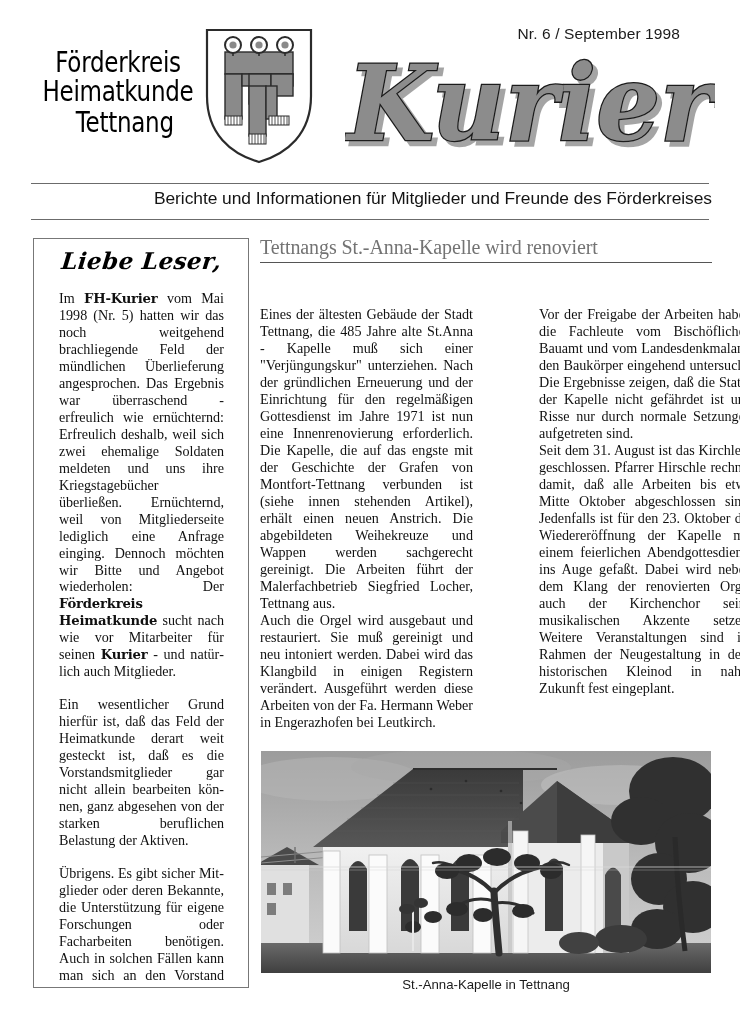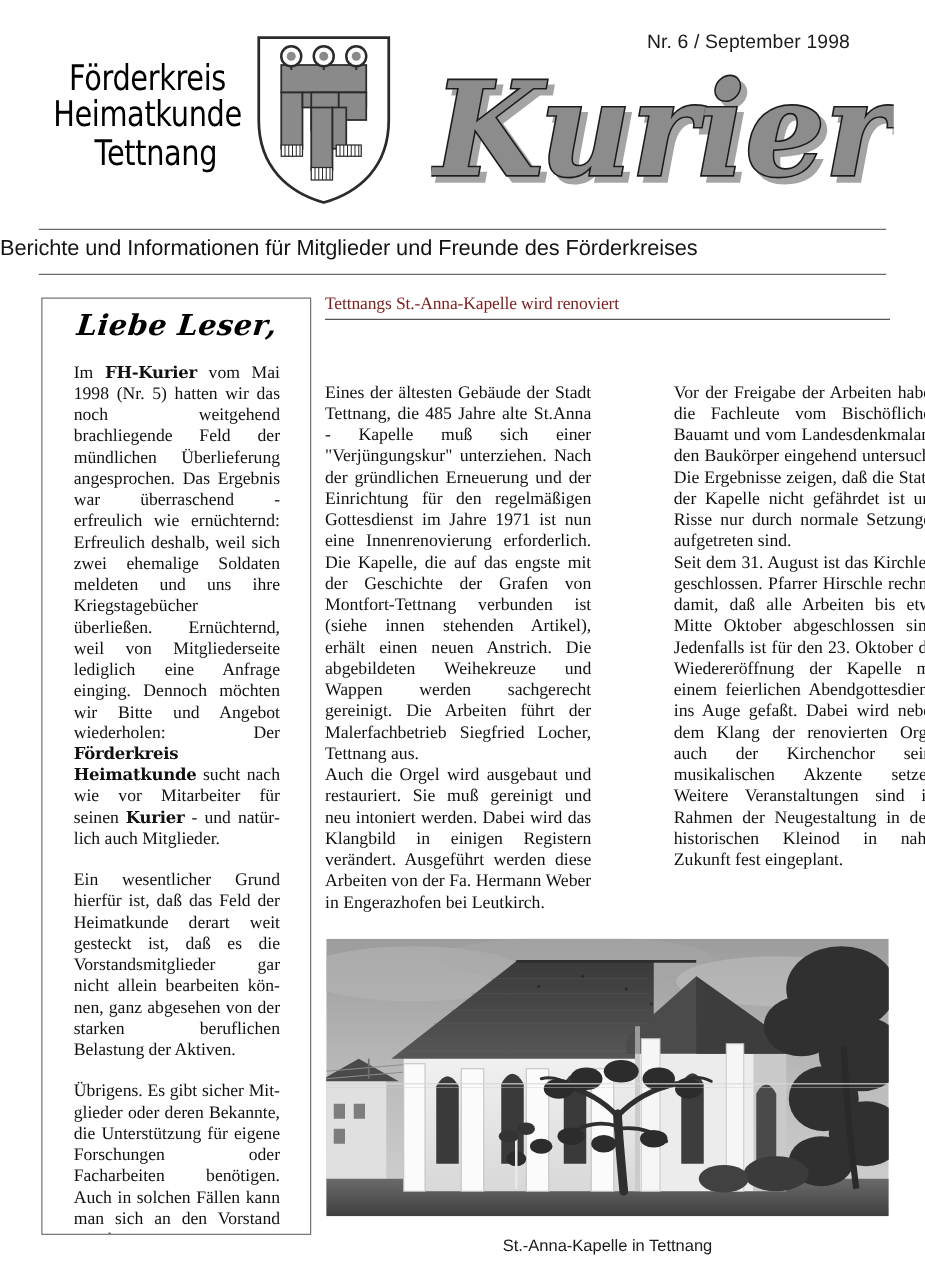--- a/index.html
+++ b/index.html
@@ -88,21 +88,21 @@
     height: 1px;
     background: #6b6b6b;
   }
   .rule.top    { top: 183px; }
   .rule.bottom { top: 219px; }
 
   .tagline {
     position: absolute;
     left: 0; right: 0;
     top: 188px;
-    text-align: left;
+    text-align: right;
     font-family: "Liberation Sans", sans-serif;
     font-size: 17.4px;
     color: #141414;
     letter-spacing: -0.05px;
   }
 
   
   .editorial {
     position: absolute;
     left: 33px;
@@ -161,22 +161,22 @@
 
   
   .article {
     position: absolute;
     left: 260px;
     top: 236px;
     width: 452px;
   }
   .kicker {
     font-family: "Liberation Serif", serif;
-    font-size: 14px;
-    color: #7f1d1d;
+    font-size: 20px;
+    color: #737373;
     padding-bottom: 3px;
     border-bottom: 1.2px solid #555;
     letter-spacing: -0.1px;
   }
   .headline {
     font-family: "Liberation Serif", serif;
     font-style: italic;
     font-size: 25.6px;
     color: #000;
     margin-top: 7px;
@@ -218,21 +218,21 @@
   .photo {
     width: 450px;
     height: 222px;
     display: block;
     border: 0;
   }
   .photo-caption {
     font-family: "Liberation Sans", sans-serif;
     font-size: 13.2px;
     text-align: center;
-    margin-top: 16px;
+    margin-top: 4px;
     color: #1b1b1b;
   }
 </style>
 </head>
 <body>
 
 <div class="page">
 
   <div class="masthead">
 

